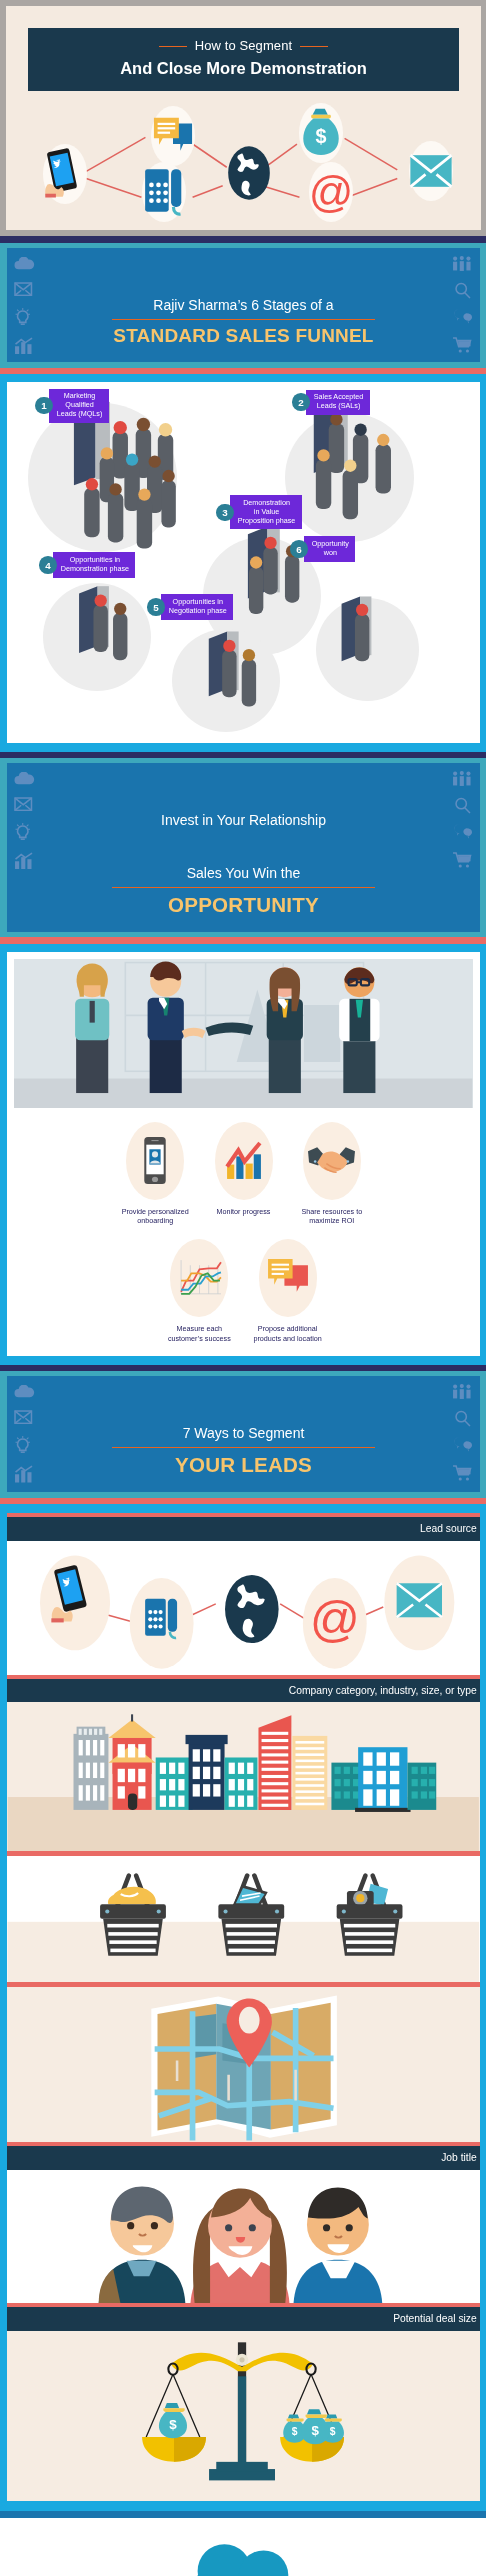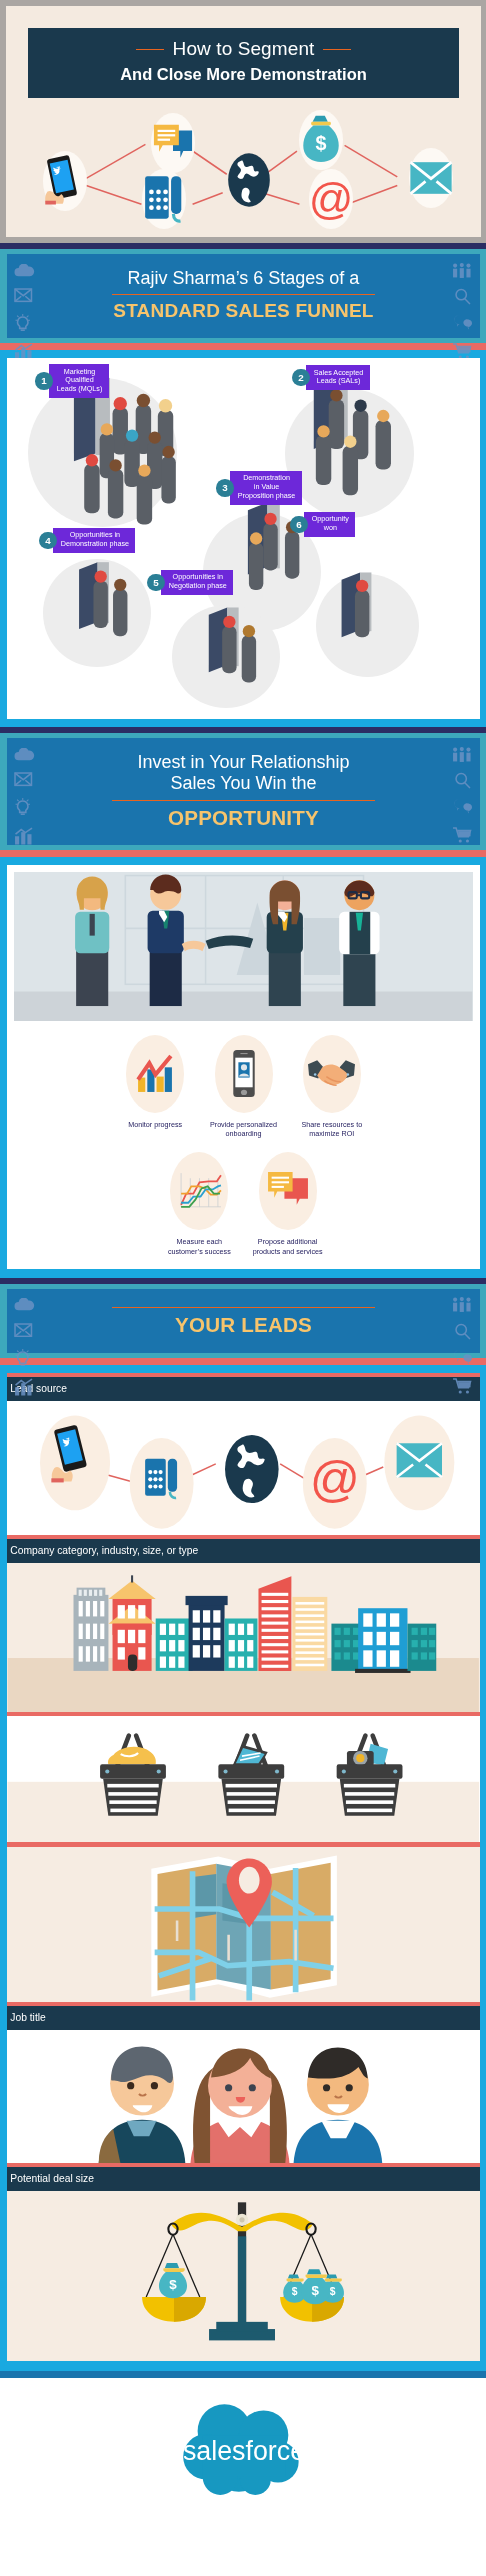--- a/index.html
+++ b/index.html
@@ -20,21 +20,21 @@
     padding: 12.4px 10.3px 6.2px 10.3px;
   }
   .title-box {
     background: #1a394d;
     margin: 9.3px 11.3px 0 11.3px;
     padding: 11.3px 5.2px 13.4px 5.2px;
     text-align: center;
   }
   .title-l1 {
     color: #ffffff;
-    font-size: 19px;
+    font-size: 13px;
     font-weight: 400;
     letter-spacing: 0.1px;
     display: flex; align-items: center; justify-content: center; gap: 8.2px;
     line-height: 1.1;
   }
   .title-rule { display:block; width:28px; height:1.5px; background:#e8641f; }
   .title-l2 {
     color: #f7c46c;
     font-size: 25px;
     font-weight: 700;
@@ -68,21 +68,21 @@
   
   .banner-outer { background: #3da8bc; padding: 5.2px 7.2px; }
   .banner-top-rule { height: 6.2px; background: #2b2d63; }
   .banner {
     background: #1a74ad;
     padding: 13.4px 9.3px 15.5px 9.3px;
     position: relative;
     text-align: center;
   }
   .banner-line1 {
-    color: #ffffff; font-size: 18px; font-weight: 400; line-height: 1.2;
+    color: #ffffff; font-size: 14px; font-weight: 400; line-height: 1.2; margin-top: 36px;
   }
   .banner-rule { height: 1px; background: #e8641f; width: 58%; margin: 4.6px auto 5.2px auto; }
   .banner-line2 {
     color: #f7c46c; font-size: 19px; font-weight: 700; letter-spacing: 0.2px;
   }
   .banner-line2.big { font-size: 20.6px; }
   .banner .side-ic {
     position: absolute;
     fill: #6a92c4;
     opacity: .85;
@@ -138,21 +138,21 @@
   .icon-cap {
     color: #262261; font-size: 7.2px; line-height: 1.3; font-weight: 400;
   }
 
   
   .ways-sec { background: #19a9e0; padding: 8.2px 7.2px 10.3px 7.2px; }
   .way-block { margin-bottom: 0; }
   .way-rule { height: 4.6px; background: #e96a64; }
   .way-head {
     background: #1a394d; color: #ffffff;
-    text-align: left; font-size: 10.3px; font-weight: 400;
+    text-align: right; font-size: 10.3px; font-weight: 400;
     padding: 5.7px 3.1px 6.7px 3.1px;
   }
   .way-body { position: relative; overflow: hidden; }
   .way-body.cream { background: #f6ece2; }
   .way-body.white { background: #ffffff; }
 
   
   .foot-rule { height: 7.2px; background: #1a74ad; }
   .footer { background:#ffffff; text-align:center; padding: 20.6px 0 24px 0; }
 </style>
@@ -576,44 +576,44 @@
                 <line x1="662" y1="46" x2="670" y2="46"></line>
             </g>
             <path d="M660 80h14l-4 34h-6z" fill="#17b398"></path>
           </g>
         </svg>
       </div>
 
       <div class="icon-row">
         <div class="icon-cell">
           <div class="icon-oval">
-            <svg width="40" height="40" viewBox="0 0 78 78">
-              <rect x="6" y="46" width="14" height="28" fill="#f0b429"></rect>
-              <rect x="24" y="30" width="14" height="44" fill="#1a74ad"></rect>
-              <rect x="42" y="44" width="14" height="30" fill="#f0b429"></rect>
-              <rect x="58" y="26" width="14" height="48" fill="#1a74ad"></rect>
-              <path d="M6 50L28 18l12 22L70 4" stroke="#e9564f" stroke-width="8" fill="none"></path>
-            </svg>
-          </div>
-          <div class="icon-cap">Monitor progress</div>
-        </div>
-
-        <div class="icon-cell">
-          <div class="icon-oval">
             <svg width="26" height="49" viewBox="0 0 50 96">
               <rect x="4" y="2" width="42" height="92" rx="7" fill="#4d4d4d"></rect>
               <rect x="8" y="17" width="34" height="58" fill="#ffffff"></rect>
               <rect x="14" y="26" width="22" height="30" fill="#1a74ad"></rect>
               <circle cx="25" cy="36" r="6" fill="#dfe6ea"></circle>
               <path d="M15 54c2-8 18-8 20 0z" fill="#dfe6ea"></path>
               <ellipse cx="25" cy="85" rx="6" ry="5" fill="#9a9a9a"></ellipse>
               <rect x="18" y="8" width="14" height="2" fill="#9a9a9a"></rect>
             </svg>
           </div>
           <div class="icon-cap">Provide personalized onboarding</div>
+        </div>
+
+        <div class="icon-cell">
+          <div class="icon-oval">
+            <svg width="40" height="40" viewBox="0 0 78 78">
+              <rect x="6" y="46" width="14" height="28" fill="#f0b429"></rect>
+              <rect x="24" y="30" width="14" height="44" fill="#1a74ad"></rect>
+              <rect x="42" y="44" width="14" height="30" fill="#f0b429"></rect>
+              <rect x="58" y="26" width="14" height="48" fill="#1a74ad"></rect>
+              <path d="M6 50L28 18l12 22L70 4" stroke="#e9564f" stroke-width="8" fill="none"></path>
+            </svg>
+          </div>
+          <div class="icon-cap">Monitor progress</div>
         </div>
 
         <div class="icon-cell">
           <div class="icon-oval">
             <svg width="49" height="36" viewBox="0 0 96 70">
               <path d="M2 16l18-8 12 14-10 22-18-6z" fill="#3d4b52"></path>
               <path d="M94 16l-18-8-12 14 10 22 18-6z" fill="#3d4b52"></path>
               <path d="M30 22c8-6 20-8 30-2 8 5 16 10 20 16-4 12-16 20-28 20-14 0-26-8-32-18z" fill="#f3ae78"></path>
               <path d="M38 40c8 6 18 10 28 10" stroke="#e8945e" stroke-width="3" fill="none"></path>
               <path d="M34 48c8 6 16 9 24 9" stroke="#e8945e" stroke-width="3" fill="none"></path>
@@ -651,21 +651,21 @@
             <svg width="44" height="41" viewBox="0 0 86 80">
               <path d="M36 14h46v40H66l-6 12v-12H36z" fill="#e9564f"></path>
               <path d="M4 2h48v38H22l-6 12V40H4z" fill="#f5b942"></path>
               <g fill="#ffffff">
                 <rect x="11" y="11" width="34" height="4"></rect>
                 <rect x="11" y="20" width="34" height="4"></rect>
                 <rect x="11" y="29" width="24" height="4"></rect>
               </g>
             </svg>
           </div>
-          <div class="icon-cap">Propose additional products and services</div>
+          <div class="icon-cap">Propose additional products and location</div>
         </div>
       </div>
 
     </div>
   </section>
 
   <div class="banner-top-rule"></div>
   <section class="banner-outer">
     <div class="banner">
       <svg class="side-ic" style="left:7.2px; top:9.3px;" width="20.6" height="13.4" viewBox="0 0 40 26">
@@ -702,20 +702,21 @@
           <path d="M14 2a12 9 0 100 18h-3l-3 5 1-6a12 9 0 015-17z"></path>
           <path d="M26 10a11 8 0 110 16h2l3 4-1-5a11 8 0 01-4-15z"></path>
         </svg>
       <svg class="side-ic" style="right:7.2px; top:88px;" width="20.6" height="17.5" viewBox="0 0 40 34">
           <path d="M2 4h6l5 17h19l4-12H11" fill="none" stroke="#6a92c4" stroke-width="3"></path>
           <rect x="12" y="10" width="24" height="10"></rect>
           <circle cx="16" cy="29" r="3"></circle>
           <circle cx="30" cy="29" r="3"></circle>
         </svg>
 
+      <div class="banner-line1">7 Ways to Segment</div>
       <div class="banner-rule"></div>
       <div class="banner-line2 big">YOUR LEADS</div>
     </div>
   </section>
   <div class="banner-bottom-rule"></div>
 
   <section class="ways-sec">
 
     <div class="way-block">
       <div class="way-rule"></div>

